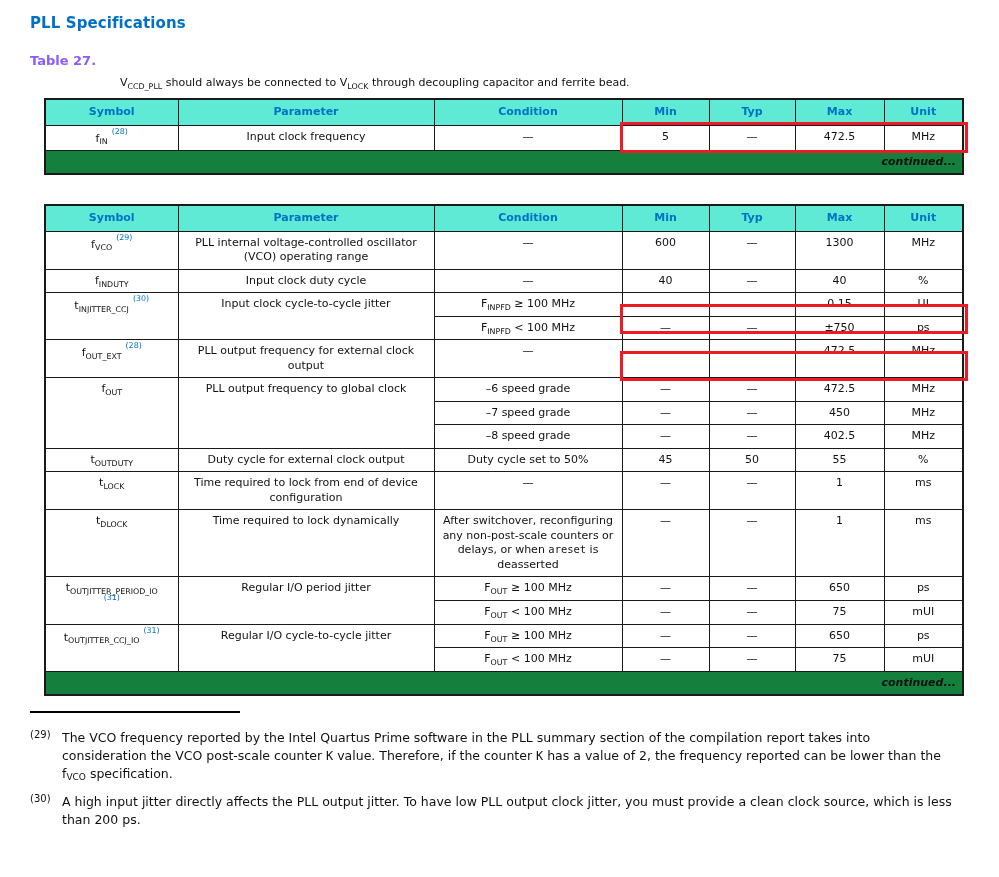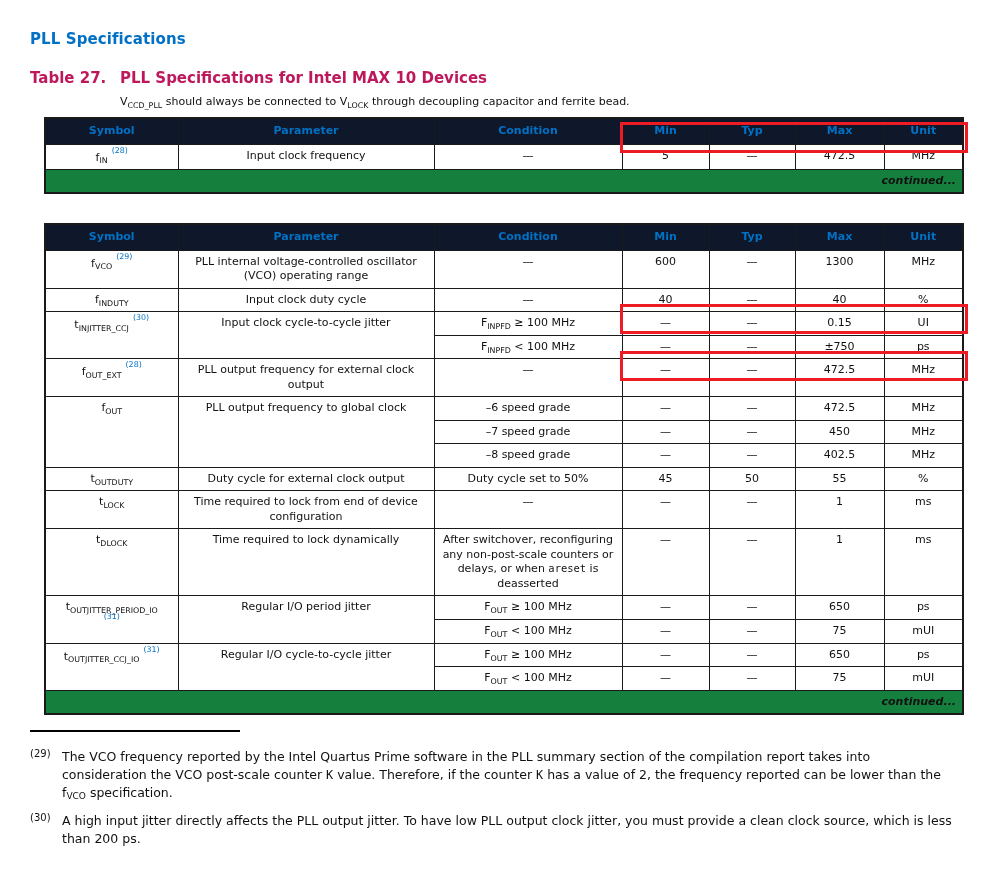--- a/index.html
+++ b/index.html
@@ -7,40 +7,40 @@
   body {
     width: 999px; height: 877px; overflow: hidden;
     background: #ffffff;
     font-family: "DejaVu Sans", "Liberation Sans", sans-serif;
     color: #111111;
   }
   .page { padding: 14px 34px 0 30px; position: relative; }
 
   h1.title {
     color: #0071c5; font-size: 15px; font-weight: bold;
-    margin: 16px 0 21px 0; letter-spacing: 0.1px;
-  }
-  .caption { display: flex; color: #be185d; font-weight: bold; font-size: 15px; }
+    margin: 0 0 21px 0; letter-spacing: 0.1px;
+  }
+  .caption { display: flex; color: #8b5cf6; font-weight: bold; font-size: 13px; gap: 12px; }
   .cap-label { width: 90px; flex: 0 0 90px; }
   .note { margin: 8px 0 9px 90px; font-size: 11px; color: #111; }
 
   table.spec {
     border-collapse: collapse; table-layout: fixed;
     width: 918px; margin-left: 14px;
     font-size: 11px; line-height: 1.32;
     border: 2px solid #1a1a1a;
   }
   table.spec th, table.spec td {
     border: 1px solid #1a1a1a;
     padding: 4px 6px; vertical-align: top;
     overflow: hidden;
   }
   table.spec th {
     color: #0071c5; font-weight: bold; text-align: center;
-    padding: 5px 4px; background: #0f172a; font-size: 11px;
+    padding: 5px 4px; background: #5eead4; font-size: 11px;
   }
   td.sym, td.par { text-align: center; }
   td.cond, td.val { text-align: center; }
   td.continued {
     background: #15803d; text-align: right;
     font-weight: bold; font-style: italic;
     padding: 2px 8px 3px; font-size: 11px;
   }
   sub.ss {
     font-size: 72%; vertical-align: baseline;
@@ -72,21 +72,20 @@
   .fn-text sub.ss { top: 2px; }
 </style>
 </head>
 <body>
 
 <div class="page">
   <h1 class="title">PLL Specifications</h1>
 
   <div class="caption">
     <span class="cap-label">Table 27.</span>
-    <span class="cap-title">PLL Specifications for Intel MAX 10 Devices</span>
   </div>
 
   <div class="note" id="note"><span>V</span><sub class="ss">CCD_PLL</sub><span> should always be connected to V</span><sub class="ss">LOCK</sub><span> through decoupling capacitor and ferrite bead.</span></div>
 
   <div id="table1">
       <table class="spec">
         <colgroup>
           <col style="width: 133px;">
           <col style="width: 256px;">
           <col style="width: 188px;">

